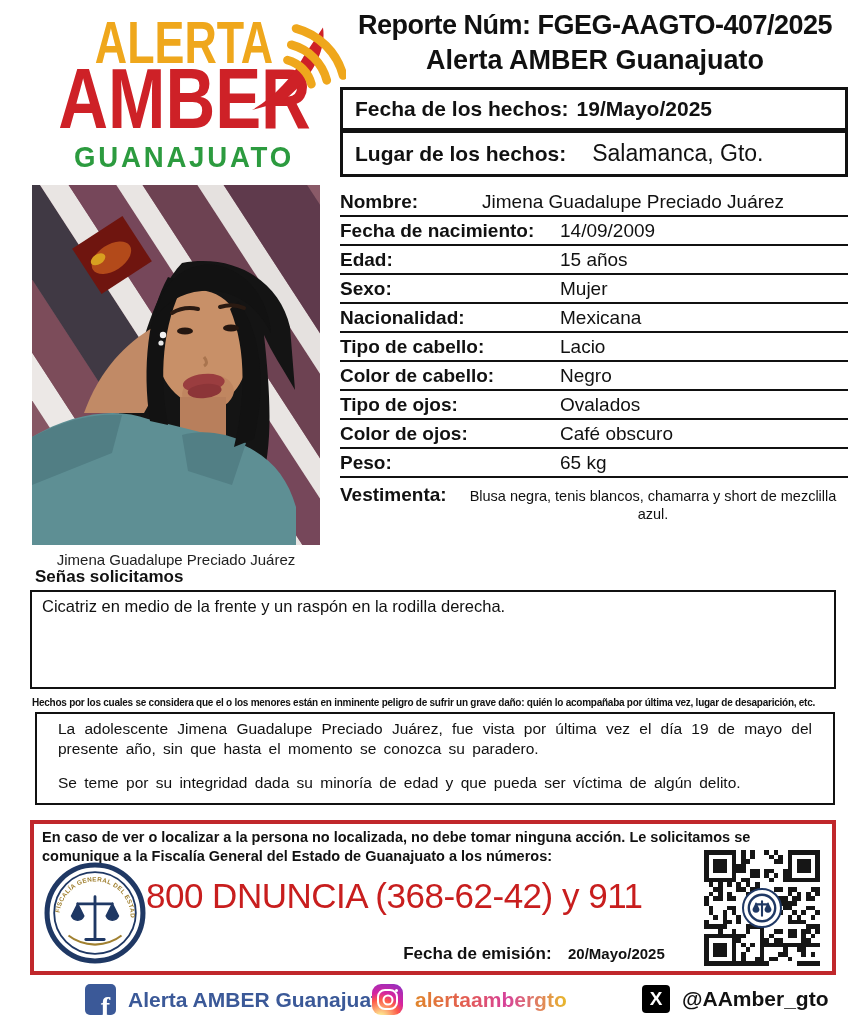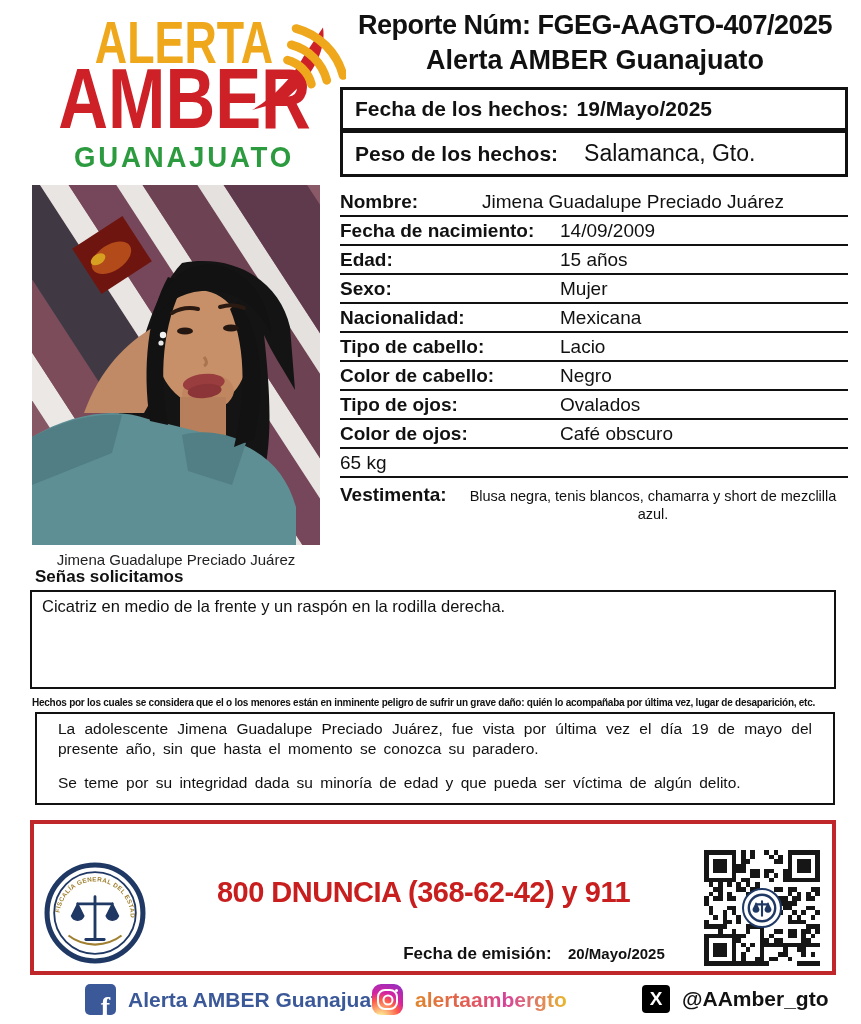--- a/index.html
+++ b/index.html
@@ -63,22 +63,22 @@
     border:2.5px solid #111; padding:5px 21px; }
   .narrative-box p { font-size:15.5px; text-align:justify; line-height:1.28; word-spacing:3px; }
   .narrative-box p + p { margin-top:14px; }
 
   
   .contact-box { position:absolute; left:30px; top:820px; width:806px; height:155px;
     border:4px solid #C0272B; background:#fff; }
   .contact-instructions { position:absolute; left:8px; top:4px; width:770px;
     font-size:14.5px; font-weight:bold; line-height:1.3; }
   .seal { position:absolute; left:10px; top:38px; width:102px; height:102px; }
-  .phone { position:absolute; left:112px; top:52px; width:555px; text-align:center;
-    font-size:29px; font-weight:700; color:#C81E1E; letter-spacing:-0.5px; }
+  .phone { position:absolute; left:112px; top:52px; width:555px; text-align:left;
+    font-size:35px; font-weight:400; color:#C81E1E; letter-spacing:-0.5px; }
   .emission { position:absolute; left:330px; top:120px; width:340px; text-align:center; }
   .emission .lbl { font-size:17px; font-weight:bold; }
   .emission .val { font-size:15px; font-weight:bold; margin-left:12px; }
   .qr { position:absolute; right:12px; top:26px; width:116px; height:116px; background:#fff; }
   .qr-grid { position:absolute; inset:0; display:grid;
     grid-template-columns:repeat(25,1fr); grid-template-rows:repeat(25,1fr); }
   .qm { background:#161616; }
   .qr-center { position:absolute; left:50%; top:50%; width:40px; height:40px;
     transform:translate(-50%,-50%); background:#fff; border:2px solid #1F3864;
     border-radius:50%; display:flex; align-items:center; justify-content:center; }
@@ -128,21 +128,21 @@
   </div>
 
   <div class="hdr-report">Reporte Núm: FGEG-AAGTO-407/2025</div>
   <div class="hdr-sub">Alerta AMBER Guanajuato</div>
 
   <div class="box-date">
     <span class="lbl">Fecha de los hechos:</span>
     <span class="val">19/Mayo/2025</span>
   </div>
   <div class="box-place">
-    <span class="lbl">Peso de los hechos:</span>
+    <span class="lbl">Lugar de los hechos:</span>
     <span class="val">Salamanca, Gto.</span>
   </div>
 
   <div class="photo">
     <svg width="288" height="360" viewBox="0 0 288 360">
       <rect x="0" y="0" width="288" height="360" fill="#8a5a68"></rect>
       <g transform="rotate(-33 144 180)">
         <rect x="-200" y="-160" width="76" height="680" fill="#3f3842"></rect>
         <rect x="-124" y="-160" width="26" height="680" fill="#e9e5e3"></rect>
         <rect x="-98" y="-160" width="38" height="680" fill="#7c4c5a"></rect>
@@ -230,20 +230,21 @@
     </div>
     <div class="frow">
       <span class="flabel">Tipo de ojos:</span>
       <span class="fvalue">Ovalados</span>
     </div>
     <div class="frow">
       <span class="flabel">Color de ojos:</span>
       <span class="fvalue">Café obscuro</span>
     </div>
     <div class="frow">
+      <span class="flabel">Peso:</span>
       <span class="fvalue">65 kg</span>
     </div>
     <div class="vrow">
       <span class="flabel">Vestimenta:</span>
       <span class="fvalue">Blusa negra, tenis blancos, chamarra y short de mezclilla azul.</span>
     </div>
   </div>
 
   <div class="senas-title">Señas solicitamos</div>
   <div class="senas-box">
@@ -251,20 +252,21 @@
   </div>
 
   <div class="legal-note">Hechos por los cuales se considera que el o los menores están en inminente peligro de sufrir un grave daño: quién lo acompañaba por última vez, lugar de desaparición, etc.</div>
 
   <div class="narrative-box">
     <p>La adolescente Jimena Guadalupe Preciado Juárez, fue vista por última vez el día 19 de mayo del presente año, sin que hasta el momento se conozca su paradero.</p>
     <p>Se teme por su integridad dada su minoría de edad y que pueda ser víctima de algún delito.</p>
   </div>
 
   <div class="contact-box">
+    <div class="contact-instructions">En caso de ver o localizar a la persona no localizada, no debe tomar ninguna acción. Le solicitamos se comunique a la Fiscalía General del Estado de Guanajuato a los números:</div>
 
     <svg class="seal" viewBox="0 0 100 100">
       <circle cx="50" cy="50" r="47" fill="#ffffff" stroke="#1F3864" stroke-width="5"></circle>
       <circle cx="50" cy="50" r="40" fill="none" stroke="#1F3864" stroke-width="1.8"></circle>
       <path id="sealArc" d="M 15,54 A 35,35 0 1 1 85,54" fill="none"></path>
       <text font-size="6.2" fill="#A08030" font-weight="bold" letter-spacing="0.4">
         <textPath href="#sealArc" startOffset="4">FISCALÍA GENERAL DEL ESTADO DE GUANAJUATO</textPath>
       </text>
       <g stroke="#1F3864" stroke-width="2.8" fill="none" stroke-linecap="round">
         <line x1="50" y1="34" x2="50" y2="74"></line>

